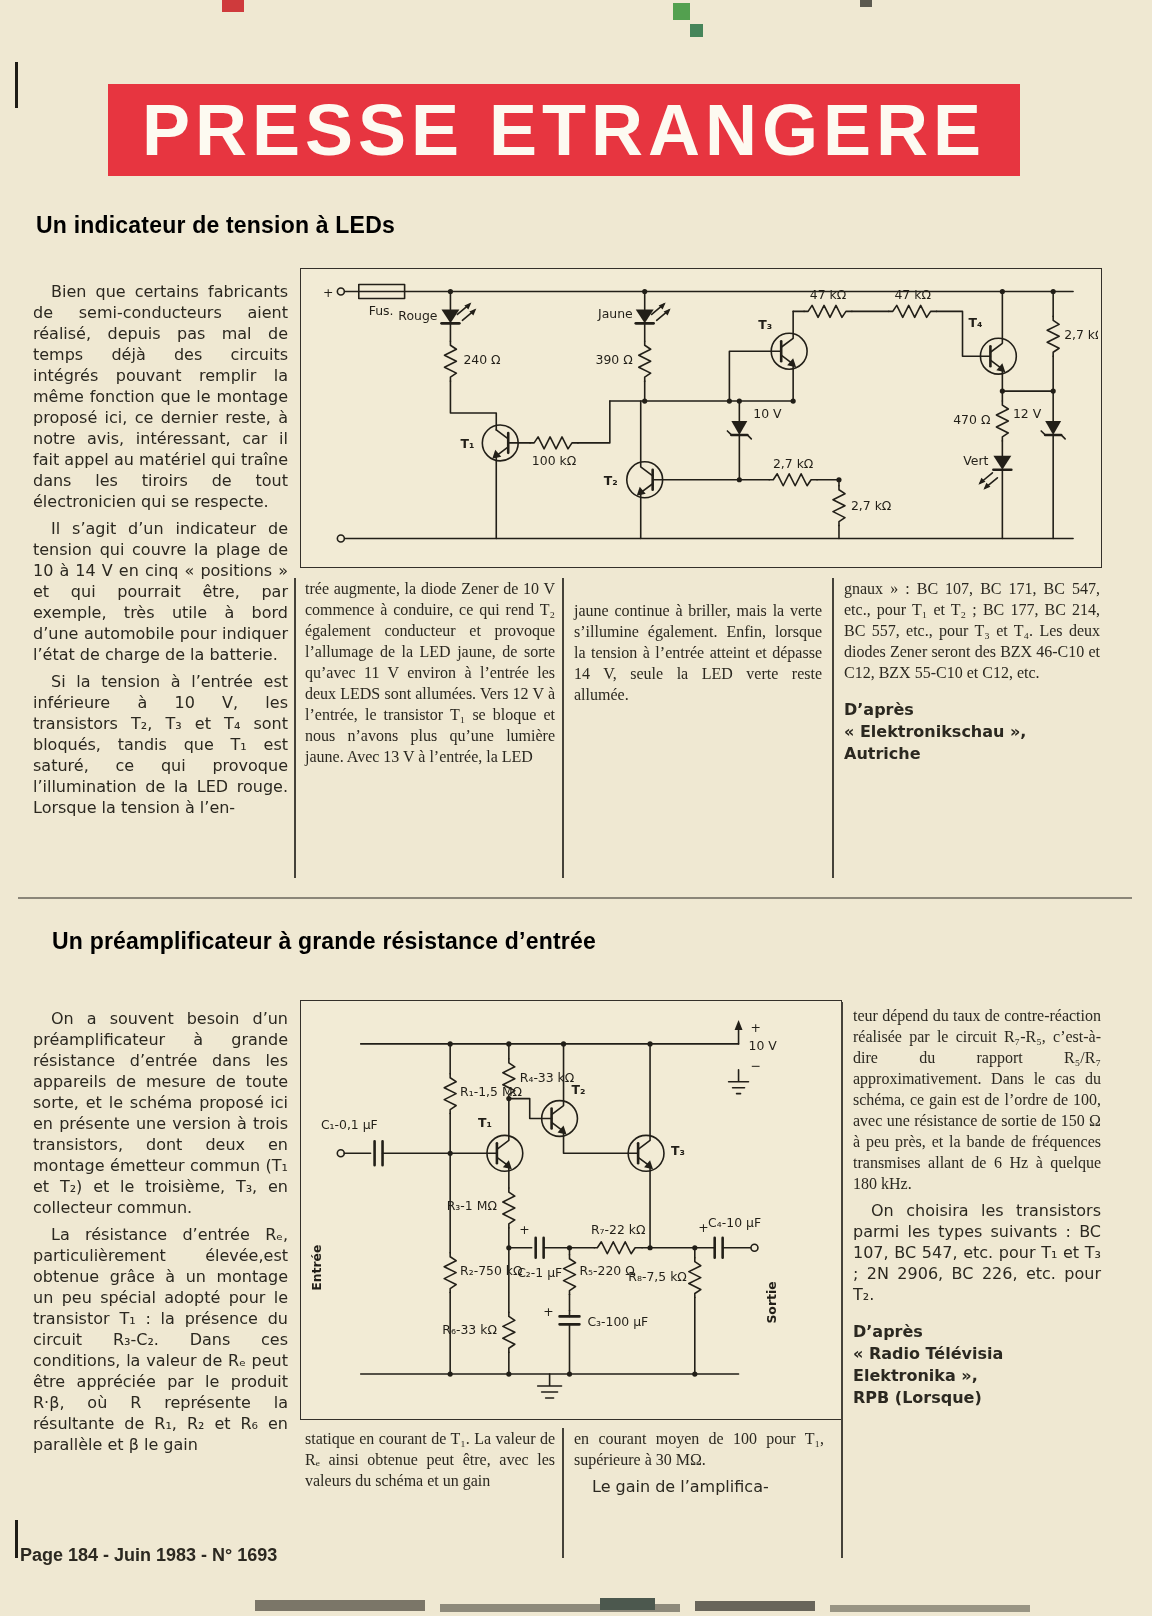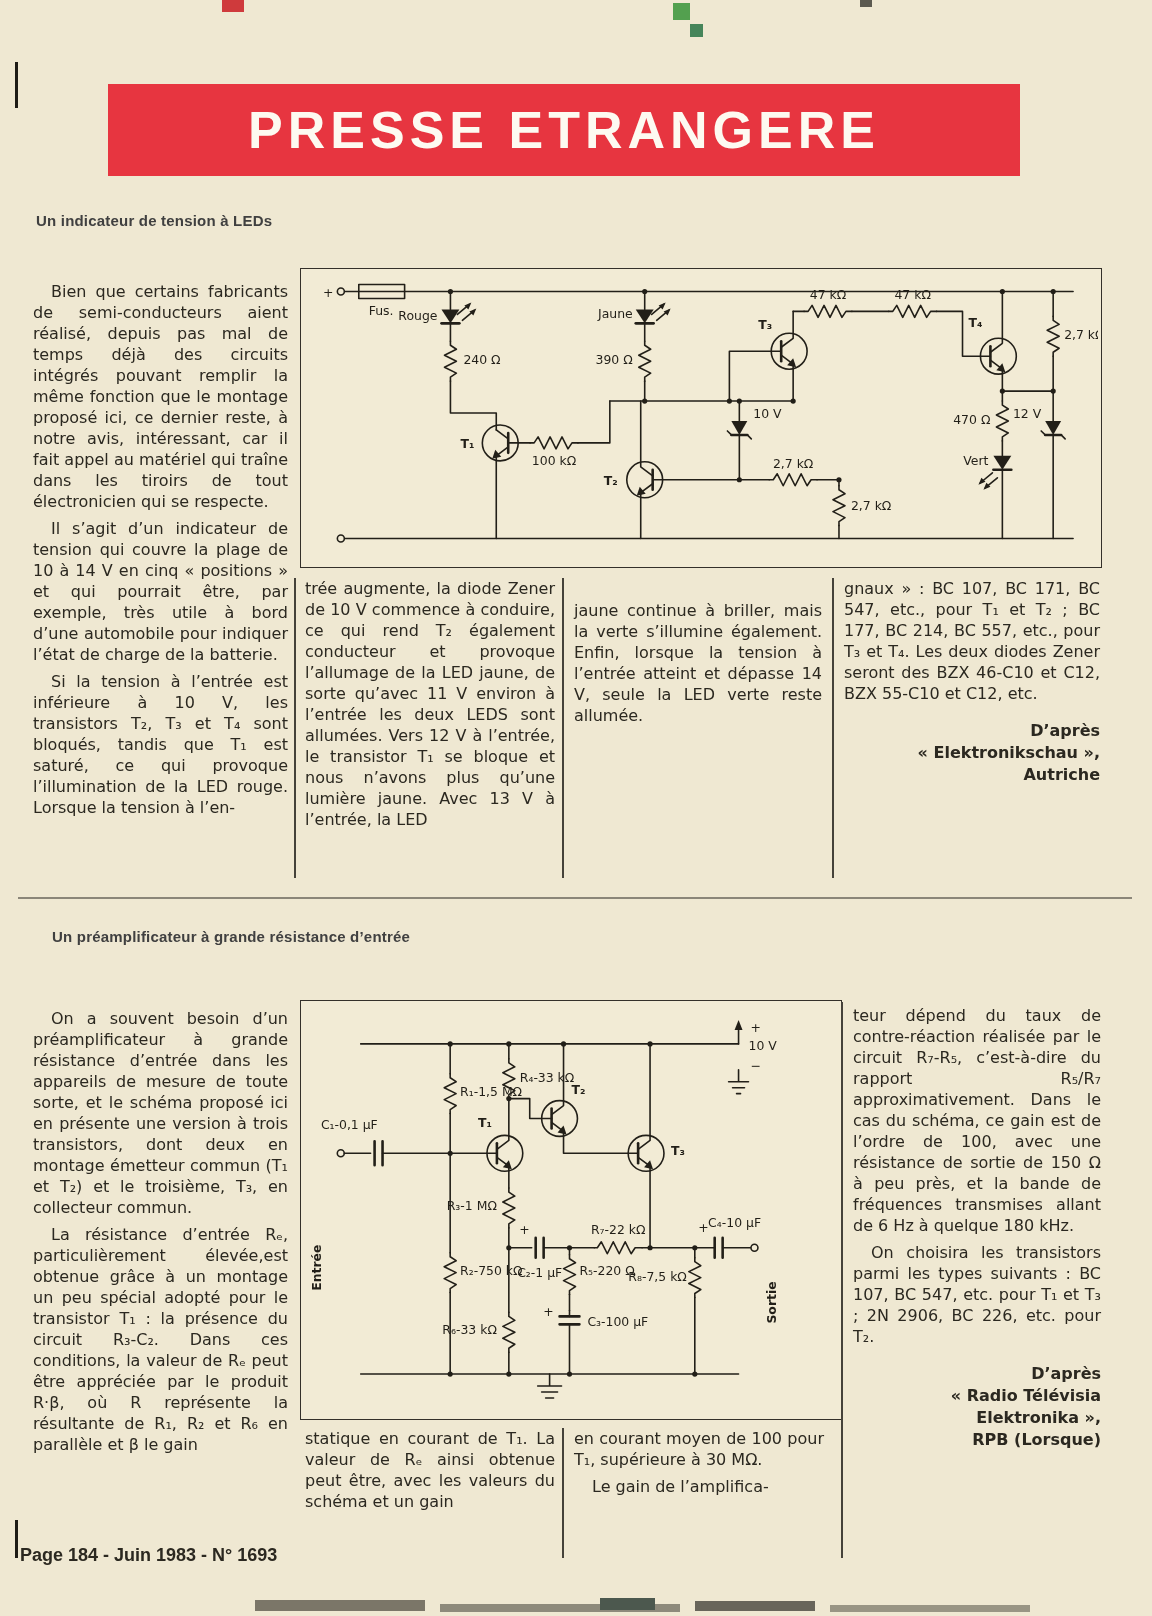--- a/index.html
+++ b/index.html
@@ -3,27 +3,27 @@
 <meta charset="utf-8">
 <style>
   html,body{margin:0;padding:0;background:#c9c2ae;}
   .page{position:relative;width:1152px;height:1616px;background:#efe8d2;
         font-family:"DejaVu Sans","Liberation Sans",sans-serif;color:#2b2820;overflow:hidden;}
   .mark{position:absolute;}
   .cropline{position:absolute;background:#1e1c16;}
   .banner{position:absolute;left:108px;top:84px;width:912px;height:92px;background:#e73540;
           color:#fdfaf1;display:flex;align-items:center;justify-content:center;
           font-family:"Liberation Sans","DejaVu Sans",sans-serif;
-          font-weight:bold;font-size:52px;letter-spacing:5px;white-space:nowrap;}
-  .h1{position:absolute;color:#404040;font-weight:bold;font-size:15px;
+          font-weight:bold;font-size:72px;letter-spacing:5px;white-space:nowrap;}
+  .h1{position:absolute;color:#000000;font-weight:bold;font-size:23px;
       font-family:"Liberation Sans","DejaVu Sans",sans-serif;letter-spacing:0.2px;}
   .col{position:absolute;font-size:16px;line-height:21px;text-align:justify;}
   .col p{margin:0 0 6px 0;text-indent:18px;}
-  .col p.noindent{text-indent:0;}
-  .credit{margin-top:16px;text-align:right;font-weight:bold;font-size:16px;line-height:22px;}
+  .col p.noindent{text-indent:0;font-family:Liberation Serif, serif;}
+  .credit{margin-top:16px;font-weight:bold;font-size:16px;line-height:22px;}
   .credit span{display:block;}
   .schembox{position:absolute;background:#f2ebd5;border:1.5px solid #34302a;}
   .vrule{position:absolute;width:1.5px;background:#45423a;}
   .hrule{position:absolute;height:2px;background:#55524a;opacity:.65;}
   .footer{position:absolute;left:20px;top:1545px;font-weight:bold;font-size:18px;
           font-family:"Liberation Sans","DejaVu Sans",sans-serif;}
   svg{display:block;}
   svg .w{stroke:#221f18;stroke-width:1.6;fill:none;stroke-linecap:round;stroke-linejoin:round;}
   svg .bar{stroke:#221f18;stroke-width:2.6;fill:none;stroke-linecap:round;}
   svg .fill{fill:#221f18;stroke:none;}

